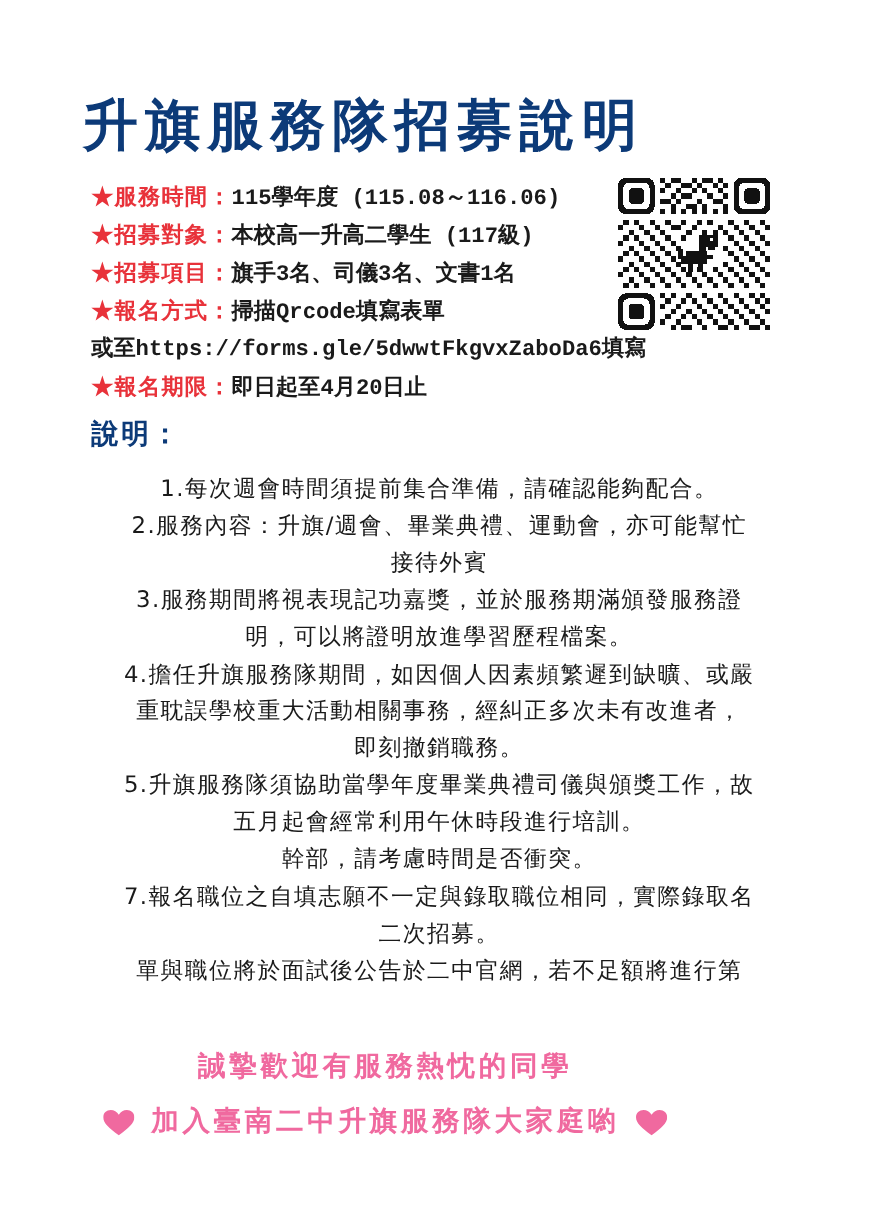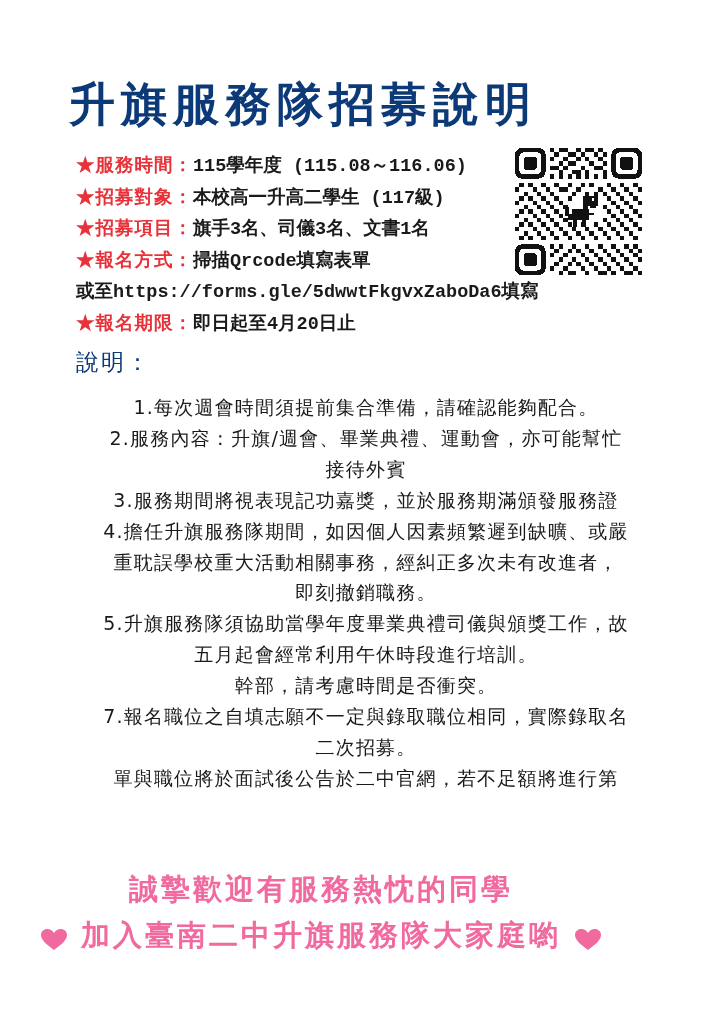--- a/index.html
+++ b/index.html
@@ -20,33 +20,33 @@
     font-family: "DejaVu Serif", serif; font-weight:bold;
   }
   .info-row .lbl { color:#e8323a; letter-spacing:1px; }
   .info-row .val { color:#1a1a1a;font-family:Liberation Mono, monospace; }
   .info-row.wide { width:540px; }
   .qr {
     position:absolute; left:515px; top:148px; width:127px; height:127px; background:#fff;
   }
   .qr svg { display:block; }
   .section-head {
-    position:absolute; left:76px; top:345px; font-size:23px; font-weight:normal;
+    position:absolute; left:76px; top:345px; font-size:23px; font-weight:bold;
     color:#0c3a78; line-height:34px; letter-spacing:2px;
     font-family: "DejaVu Serif", serif;
   }
   .body-text {
     position:absolute; left:76px; top:392px; width:580px;
     font-size:19px; line-height:30.9px; color:#1a1a1a;
     font-family: "DejaVu Sans", sans-serif; letter-spacing:1.2px;text-align:center;
   }
   .body-text .para { margin:0; }
   .closing {
     position:absolute; left:0; width:642px; text-align:center;
-    color:#f0699f; font-size:29px; font-weight:bold; letter-spacing:3px;
+    color:#f0699f; font-size:23px; font-weight:bold; letter-spacing:3px;
     font-family: "DejaVu Sans", sans-serif;
   }
   .closing.l1 { top:872px; line-height:34px; }
   .closing.l2 { top:918px; line-height:34px; }
   .heart { display:inline-block; width:26px; height:22px; vertical-align:middle; margin:0 14px; position:relative; top:-2px; }
 </style>
 </head>
 <body>
 
 <div class="title">升旗服務隊招募說明</div>
@@ -316,20 +316,21 @@
   </svg>
 </div>
 
 <div class="section-head">說明：</div>
 
 <div class="body-text">
   <p class="para">1.每次週會時間須提前集合準備，請確認能夠配合。</p>
   <p class="para">2.服務內容：升旗/週會、畢業典禮、運動會，亦可能幫忙</p>
   <p class="para">接待外賓</p>
   <p class="para">3.服務期間將視表現記功嘉獎，並於服務期滿頒發服務證</p>
+  <p class="para">明，可以將證明放進學習歷程檔案。</p>
   <p class="para">4.擔任升旗服務隊期間，如因個人因素頻繁遲到缺曠、或嚴</p>
   <p class="para">重耽誤學校重大活動相關事務，經糾正多次未有改進者，</p>
   <p class="para">即刻撤銷職務。</p>
   <p class="para">5.升旗服務隊須協助當學年度畢業典禮司儀與頒獎工作，故</p>
   <p class="para">五月起會經常利用午休時段進行培訓。</p>
   <p class="para">幹部，請考慮時間是否衝突。</p>
   <p class="para">7.報名職位之自填志願不一定與錄取職位相同，實際錄取名</p>
   <p class="para">二次招募。</p>
   <p class="para">單與職位將於面試後公告於二中官網，若不足額將進行第</p>
 </div>

